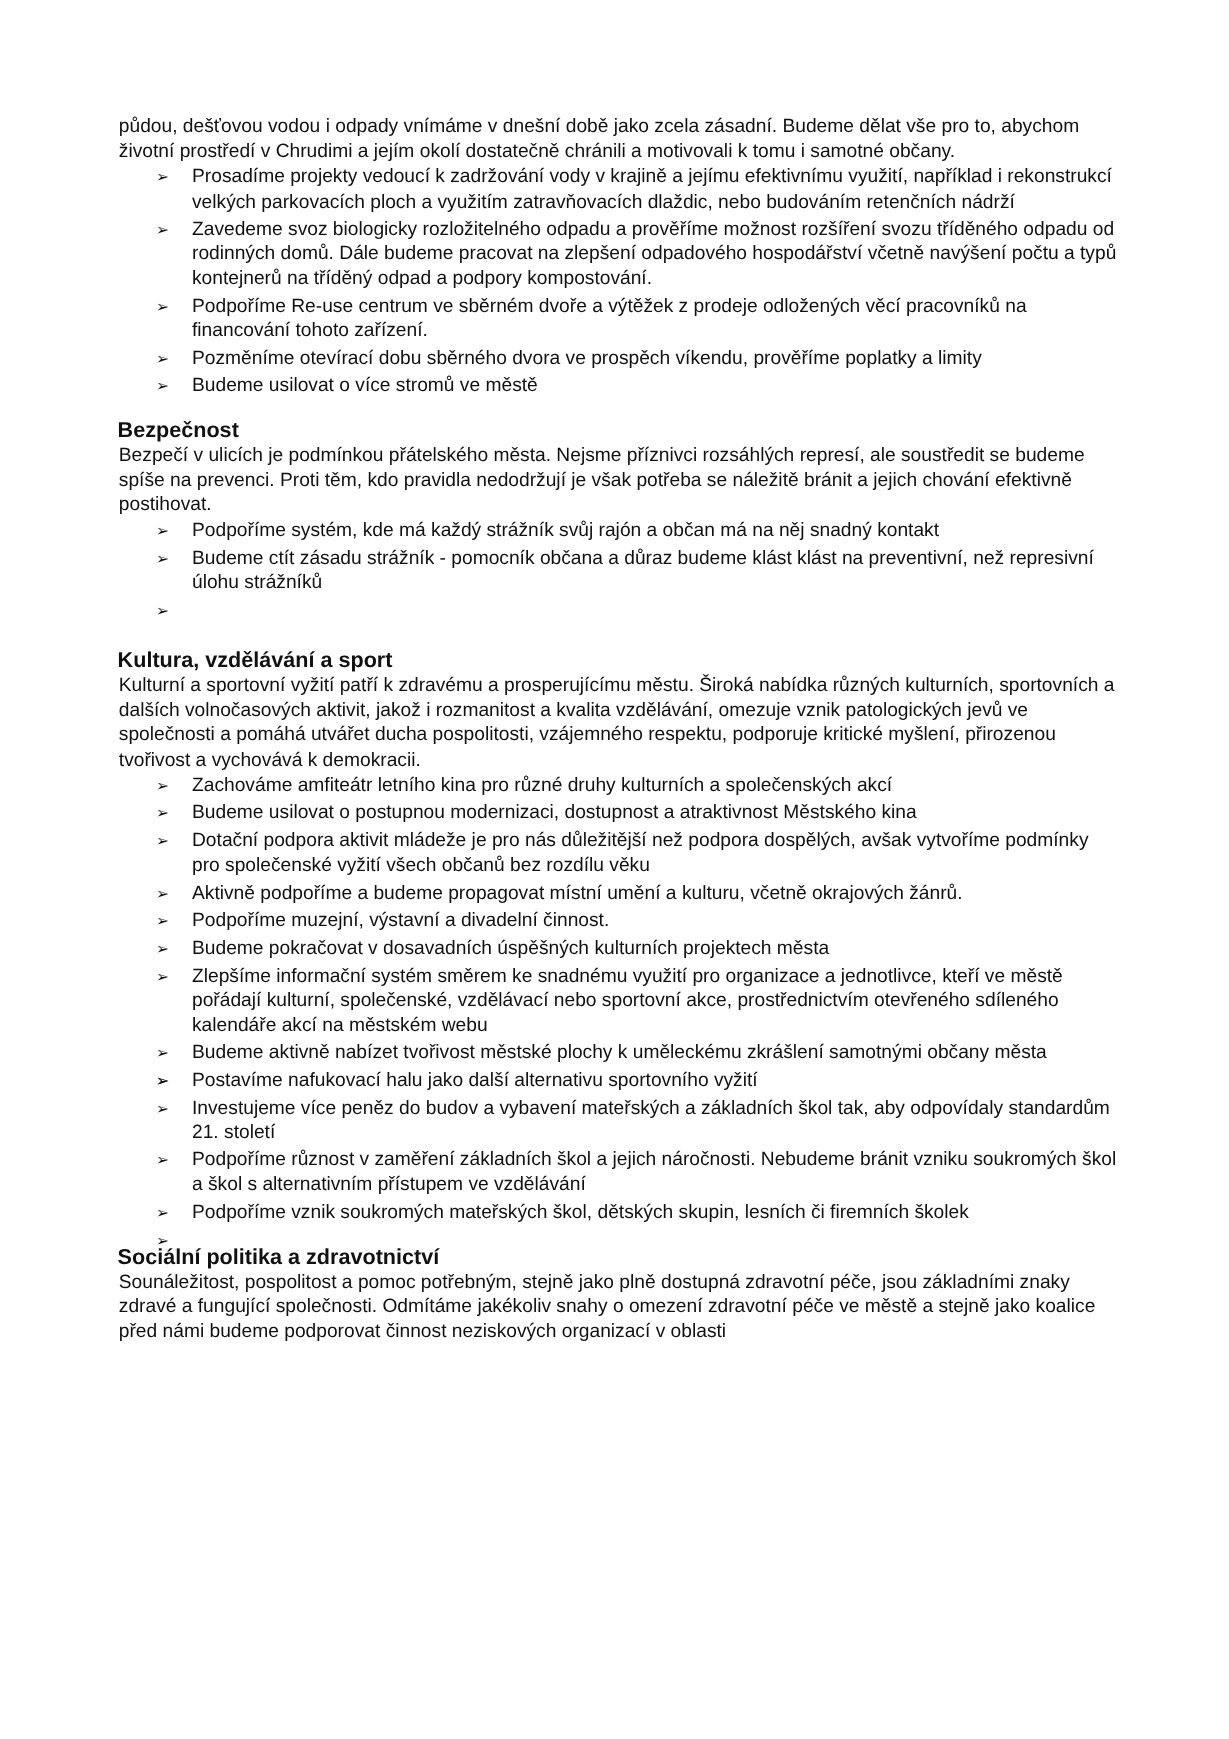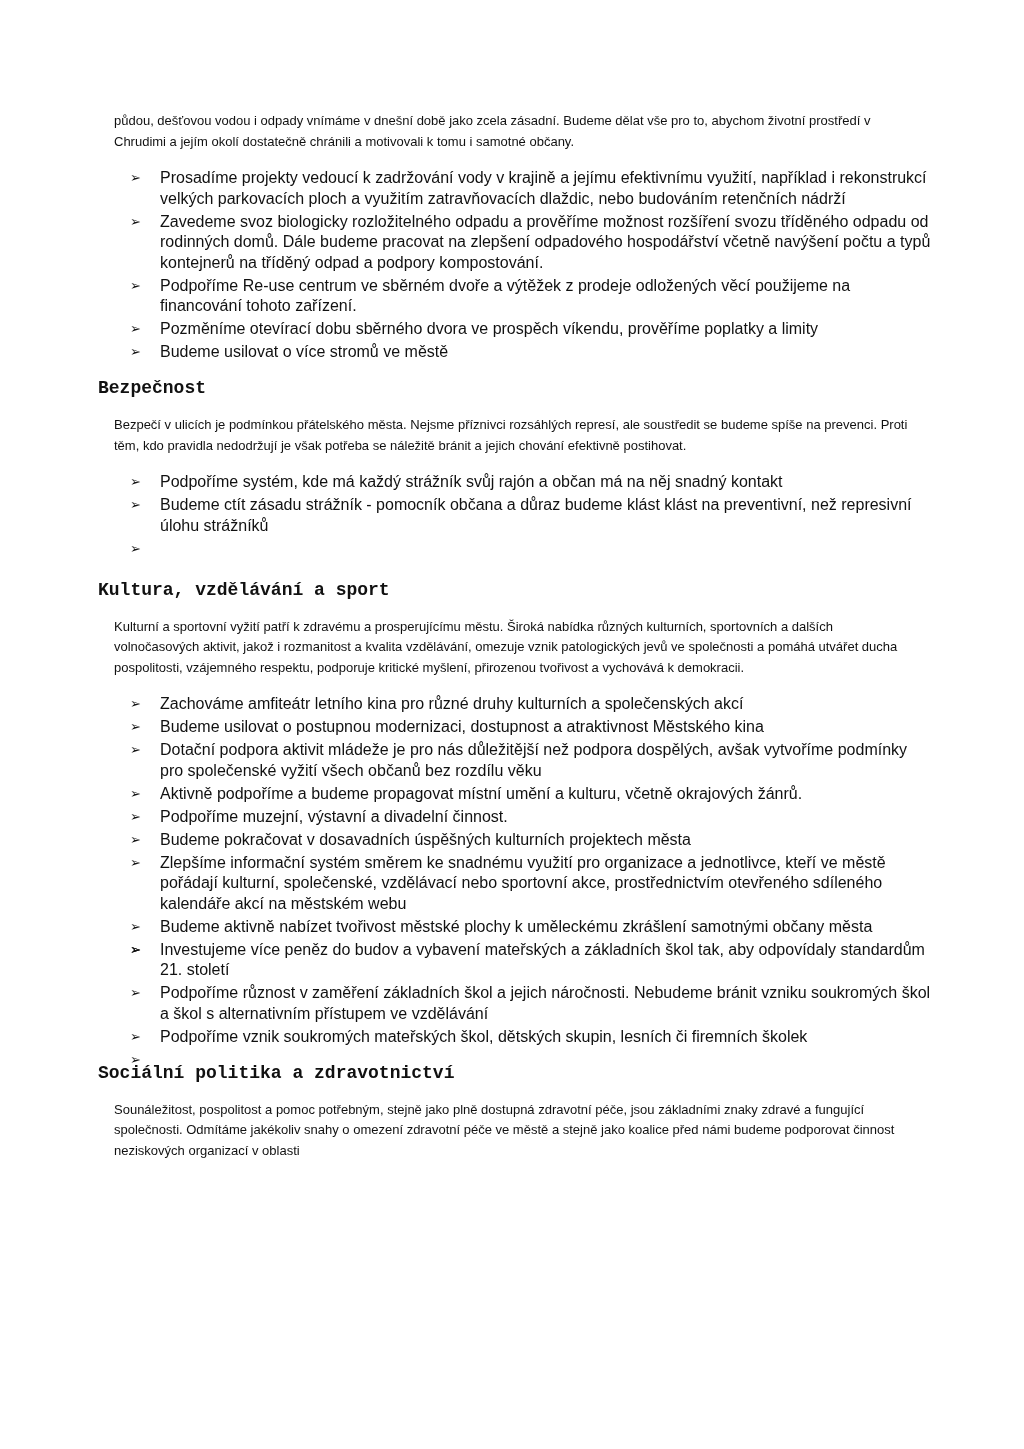--- a/index.html
+++ b/index.html
@@ -1,37 +1,37 @@
 <!DOCTYPE html>
 <html><head>
 <meta charset="utf-8">
 <style>
   html, body { margin: 0; padding: 0; background: #ffffff; }
   body { width: 1024px; height: 1449px; position: relative; overflow: hidden;
          font-family: "Liberation Sans", sans-serif; color: #111; }
   .page { position: absolute; left: 98px; top: 95px; width: 836px; }
-  p.para { margin: 16px; font-size: 13px; line-height: 20.5px; }
-  h2.heading { margin: 0; font-size: 18px; font-weight: bold; line-height: 22px; font-family: Liberation Mono, monospace; }
+  p.para { margin: 1px; font-size: 16px; line-height: 20.5px; }
+  h2.heading { margin: 0; font-size: 18px; font-weight: bold; line-height: 22px; }
   ul.bullets { list-style: none; margin: 0 0 0 0; padding: 0; }
   ul.bullets li { position: relative; padding-left: 62px; font-size: 16px; line-height: 20.5px; margin-bottom: 2.5px; }
   ul.bullets li .bullet { position: absolute; left: 32px; top: 0; font-size: 13px; line-height: 20.5px; }
   .sec-gap1 { height: 12px; }
   .sec-gap2 { height: 40px; }
   .sec-gap3 { height: 12px; }
 </style>
 </head>
 <body>
 
 <div class="page">
 
   <p class="para">půdou, dešťovou vodou i odpady vnímáme v dnešní době jako zcela zásadní. Budeme dělat vše pro to, abychom životní prostředí v Chrudimi a jejím okolí dostatečně chránili a motivovali k tomu i samotné občany.</p>
   <ul class="bullets">
     <li><span class="bullet">➢</span><span>Prosadíme projekty vedoucí k  zadržování vody v krajině a jejímu efektivnímu využití, například i rekonstrukcí velkých parkovacích ploch a využitím zatravňovacích dlaždic, nebo budováním retenčních nádrží</span></li>
     <li><span class="bullet">➢</span><span>Zavedeme svoz biologicky rozložitelného odpadu a prověříme možnost rozšíření svozu tříděného odpadu od rodinných domů. Dále budeme pracovat na zlepšení odpadového hospodářství včetně navýšení počtu a typů kontejnerů na tříděný odpad a podpory kompostování.</span></li>
-    <li><span class="bullet">➢</span><span>Podpoříme Re-use centrum ve sběrném dvoře a výtěžek z prodeje odložených věcí použijeme na financování tohoto zařízení.</span></li>
+    <li><span class="bullet">➢</span><span>Podpoříme Re-use centrum ve sběrném dvoře a výtěžek z prodeje odložených věcí pracovníků na financování tohoto zařízení.</span></li>
     <li><span class="bullet">➢</span><span>Pozměníme otevírací dobu sběrného dvora ve prospěch víkendu, prověříme poplatky a limity</span></li>
     <li><span class="bullet">➢</span><span>Budeme usilovat o více stromů ve městě</span></li>
   </ul>
 
   <div class="sec-gap1"></div>
 
   <section>
     <h2 class="heading">Bezpečnost</h2>
     <p class="para">Bezpečí v ulicích je podmínkou přátelského města. Nejsme příznivci rozsáhlých represí, ale soustředit se budeme spíše na prevenci. Proti těm, kdo pravidla nedodržují je však potřeba se náležitě bránit a jejich chování efektivně postihovat.</p>
     <ul class="bullets">
@@ -49,21 +49,21 @@
     <ul class="bullets">
       <li><span class="bullet">➢</span><span>Zachováme amfiteátr letního kina pro různé druhy kulturních a společenských akcí</span></li>
       <li><span class="bullet">➢</span><span>Budeme usilovat o postupnou modernizaci, dostupnost a atraktivnost Městského kina</span></li>
       <li><span class="bullet">➢</span><span>Dotační podpora aktivit mládeže je pro nás důležitější než podpora dospělých, avšak vytvoříme podmínky pro společenské vyžití všech občanů bez rozdílu věku</span></li>
       <li><span class="bullet">➢</span><span>Aktivně podpoříme a budeme propagovat místní umění a kulturu, včetně okrajových žánrů.</span></li>
       <li><span class="bullet">➢</span><span>Podpoříme muzejní, výstavní a divadelní činnost.</span></li>
       <li><span class="bullet">➢</span><span>Budeme pokračovat v dosavadních úspěšných kulturních projektech města</span></li>
       <li><span class="bullet">➢</span><span>Zlepšíme informační systém směrem ke snadnému využití pro organizace a jednotlivce, kteří ve městě pořádají kulturní, společenské, vzdělávací nebo sportovní akce, prostřednictvím otevřeného sdíleného kalendáře akcí na městském webu</span></li>
       <li><span class="bullet">➢</span><span>Budeme aktivně nabízet tvořivost městské plochy k uměleckému zkrášlení samotnými občany města</span></li>
       <li><span class="bullet">➢</span></li>
-      <li><span class="bullet">➢</span></li>
+      <li><span class="bullet">➢</span><span>Postavíme nafukovací halu jako další alternativu sportovního vyžití</span></li>
       <li><span class="bullet">➢</span><span>Investujeme více peněz do budov a vybavení mateřských a základních škol tak, aby odpovídaly standardům 21. století</span></li>
       <li><span class="bullet">➢</span><span>Podpoříme různost v zaměření základních škol a jejich náročnosti. Nebudeme bránit vzniku soukromých škol a škol s alternativním přístupem ve vzdělávání</span></li>
       <li><span class="bullet">➢</span><span>Podpoříme vznik soukromých mateřských škol, dětských skupin, lesních či firemních školek</span></li>
       <li><span class="bullet">➢</span></li>
     </ul>
   </section>
 
   <div class="sec-gap3"></div>
 
   <section>

